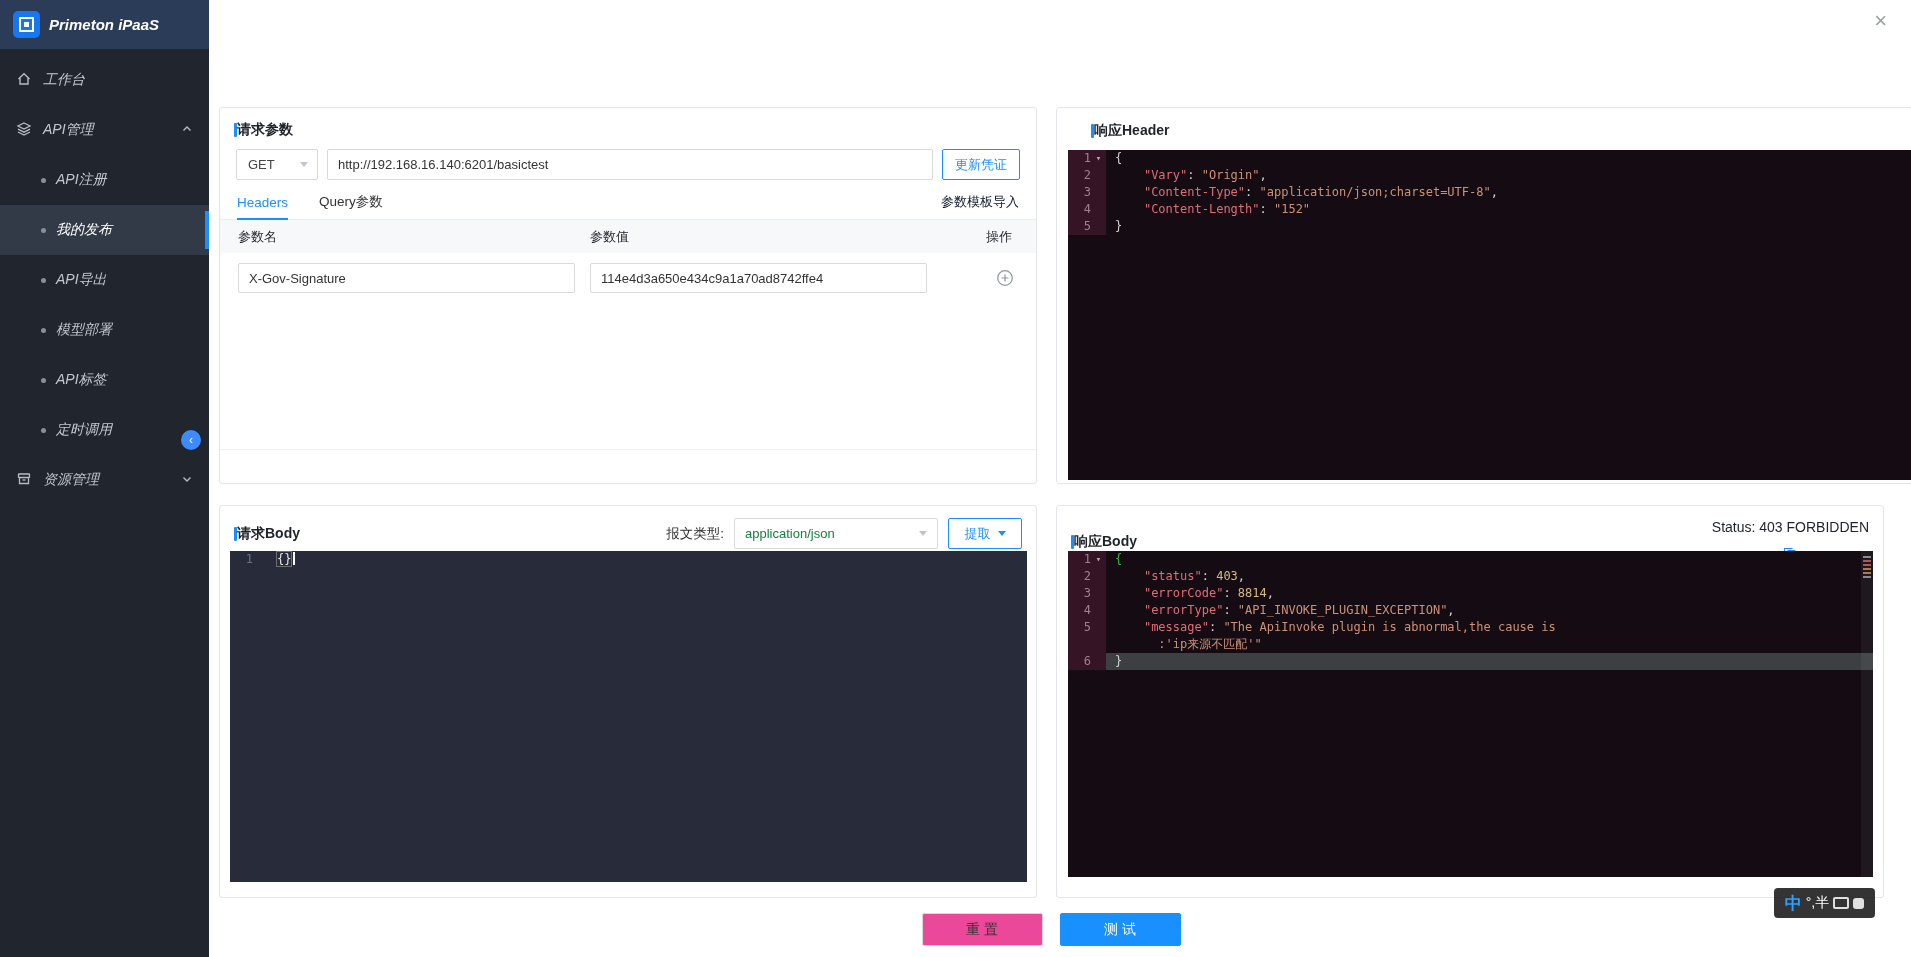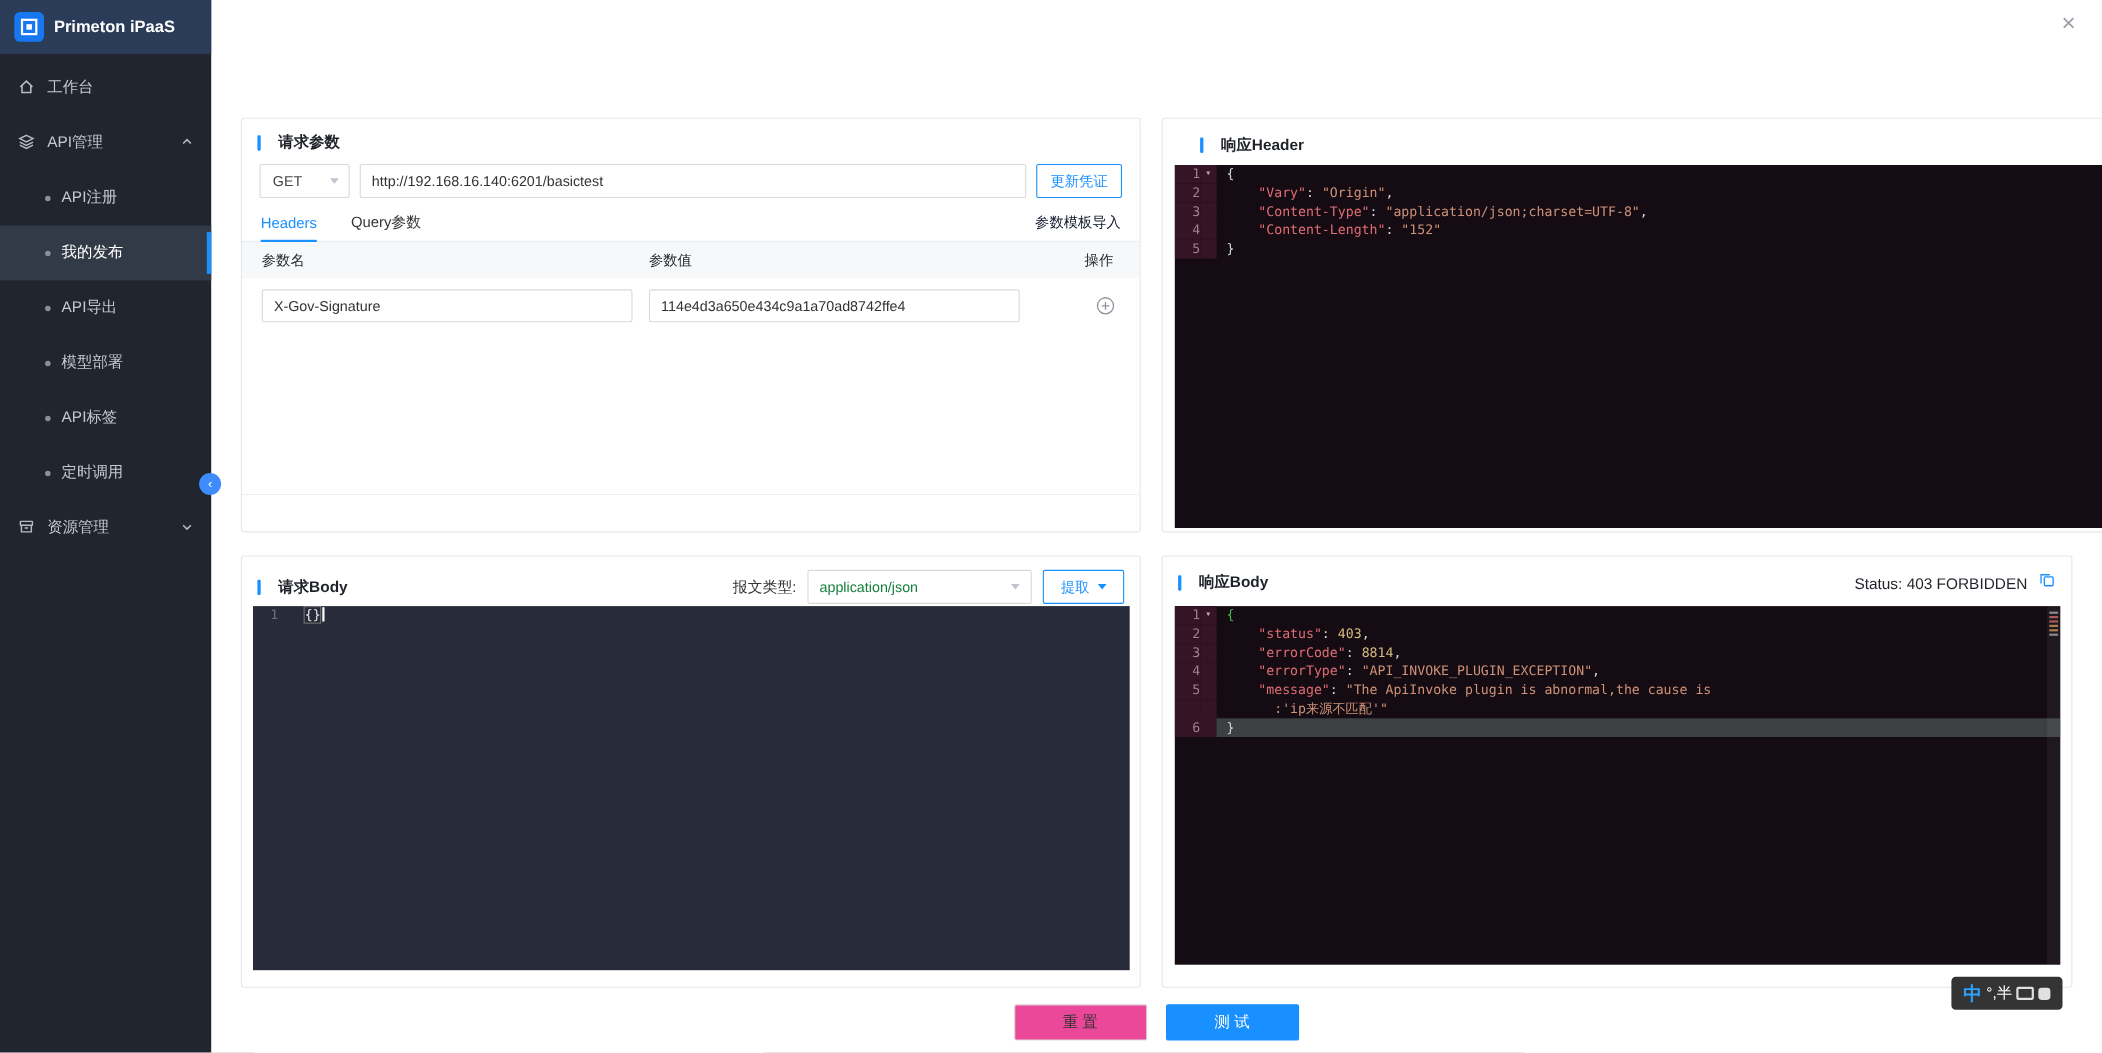--- a/index.html
+++ b/index.html
@@ -1,21 +1,21 @@
 <!DOCTYPE html>
 <html><head>
 <meta charset="utf-8">
 <style>
   * { margin:0; padding:0; box-sizing:border-box; }
   html,body { width:1911px; height:957px; overflow:hidden; }
   body { font-family:"Liberation Sans", sans-serif; background:#888; }
   .screen { position:relative; width:1911px; height:957px; background:#fff; overflow:hidden; }
 
   
-  .sidebar { position:absolute; left:0; top:0; width:192px; height:100%; background:#21252e; z-index:2; }
+  .sidebar { position:absolute; left:0; top:0; width:209px; height:100%; background:#21252e; z-index:2;font-style:italic; }
   .logo-band { height:49px; background:#2b3c59; display:flex; align-items:center; gap:9px; padding:0 13px; }
   .logo-mark { width:27px; height:27px; background:#1677f0; border-radius:5px; flex:none;
                display:flex; align-items:center; justify-content:center; }
   .brand-name { color:#fff; font-weight:bold; font-size:15px; white-space:nowrap; }
   .nav { padding-top:6px; }
   .side-item { height:50px; display:flex; align-items:center; gap:11px; padding:0 16px;
                color:#c3c8d1; font-size:14px; cursor:pointer; position:relative; }
   .side-item .chev { margin-left:auto; }
   .sub-item { height:50px; display:flex; align-items:center; gap:10px; padding-left:41px;
               color:#c3c8d1; font-size:14px; cursor:pointer; position:relative; }
@@ -32,25 +32,25 @@
   .tabs { position:absolute; left:38px; top:44px; display:flex; gap:37px; font-size:14px; color:#333; }
   .tab { padding-bottom:12px; cursor:pointer; white-space:nowrap; }
   .tab.active { color:#1890ff; border-bottom:2px solid #1890ff; }
 
   .panel { position:absolute; border:1px solid #e4e6eb; border-radius:3px; background:#fff; }
   .p-req-params { left:28px;  top:107px; width:818px; height:377px; }
   .p-resp-header{ left:865px; top:107px; width:900px; height:377px;padding-left:20px; }
   .p-req-body  { left:28px;  top:505px; width:818px; height:393px; }
   .p-resp-body { left:865px; top:505px; width:828px; height:393px; }
 
-  .sec-title { display:flex; align-items:center; gap:16px; font-size:14px; color:#1f2329; font-weight:bold;justify-content:space-between; }
+  .sec-title { display:flex; align-items:center; gap:0; font-size:14px; color:#1f2329; font-weight:bold;justify-content:space-between; }
   .sec-bar { width:3px; height:14px; background:#1890ff; border-radius:1px; flex:none; }
 
   .head-row { display:flex; align-items:center; justify-content:space-between; padding:13px 14px 0 14px; }
-  .head-right { display:flex; align-items:center; gap:10px; }
+  .head-right { display:flex; align-items:center; gap:10px;flex-direction:column; }
   .status-text { font-size:14px; color:#1f2329; }
 
   
   .url-row { display:flex; align-items:center; gap:9px; padding:10px 16px 0 16px; }
   .method-select { width:82px; height:31px; border:1px solid #d9d9d9; border-radius:2px; background:#fff;
                    display:flex; align-items:center; justify-content:space-between; padding:0 9px 0 11px;
                    font-size:13px; color:#444; cursor:pointer; }
   .caret { width:0; height:0; border-left:4px solid transparent; border-right:4px solid transparent;
            border-top:5px solid #c0c4cc; flex:none; }
   .url-input { flex:1; height:31px; border:1px solid #d9d9d9; border-radius:2px; padding:0 10px;

